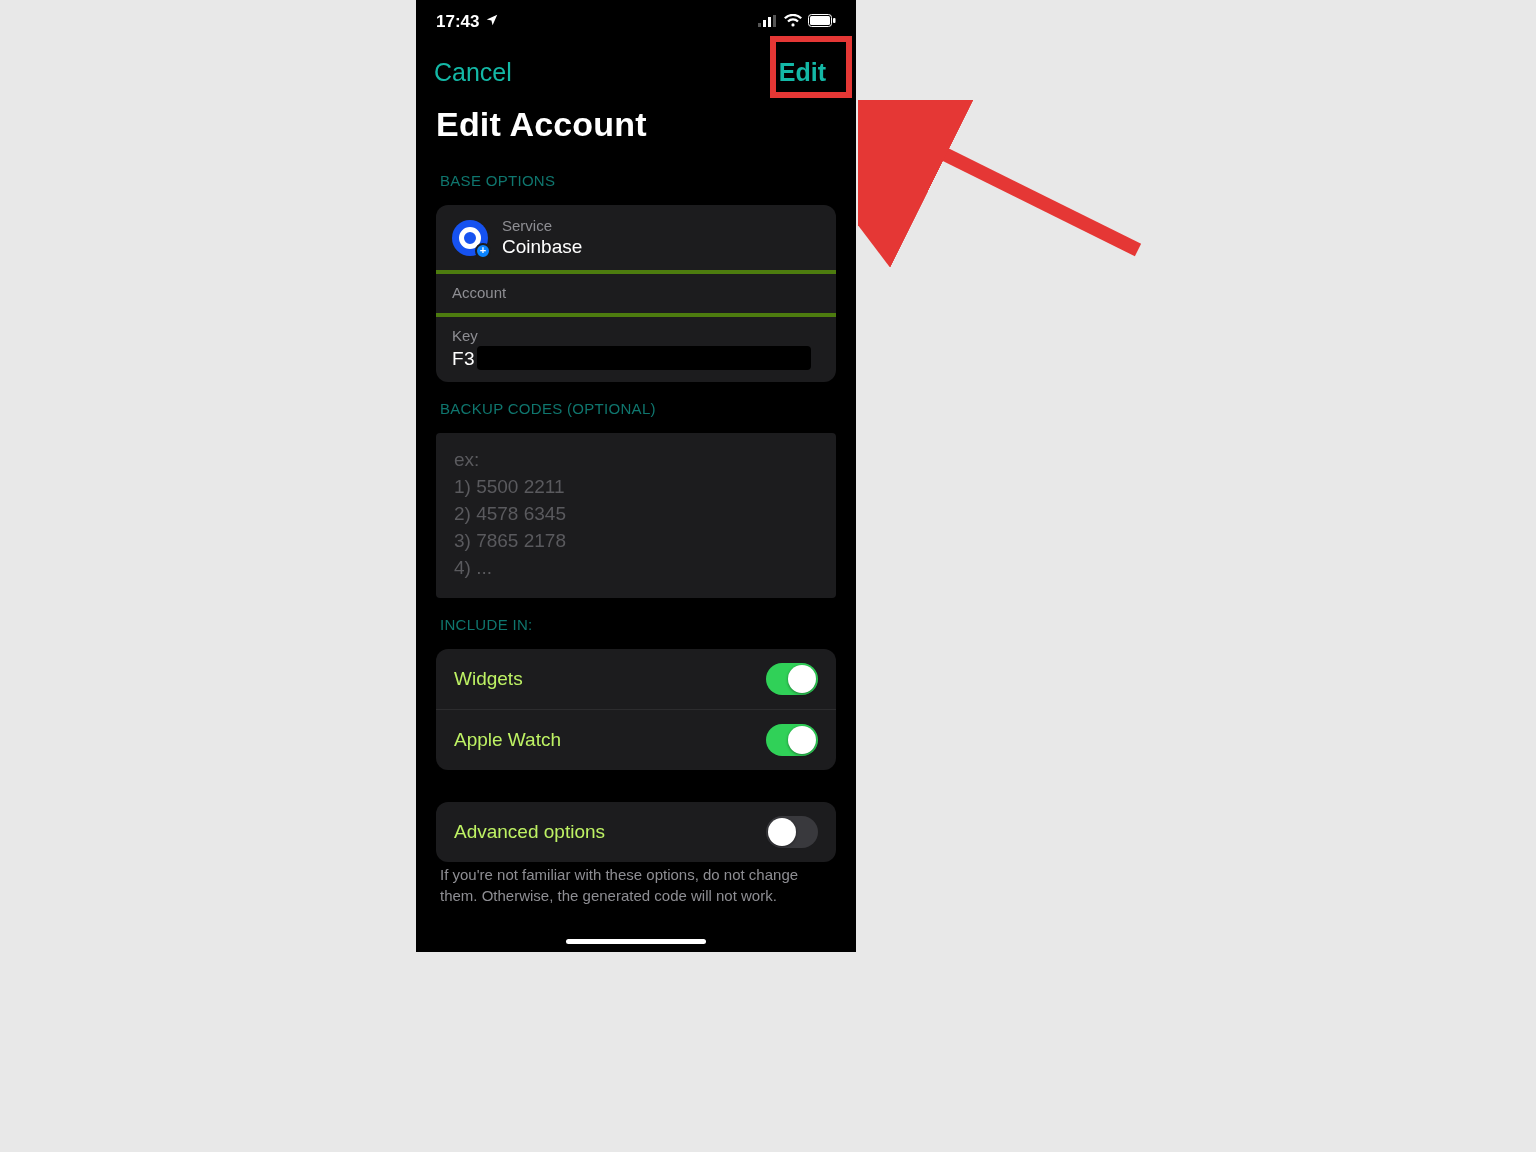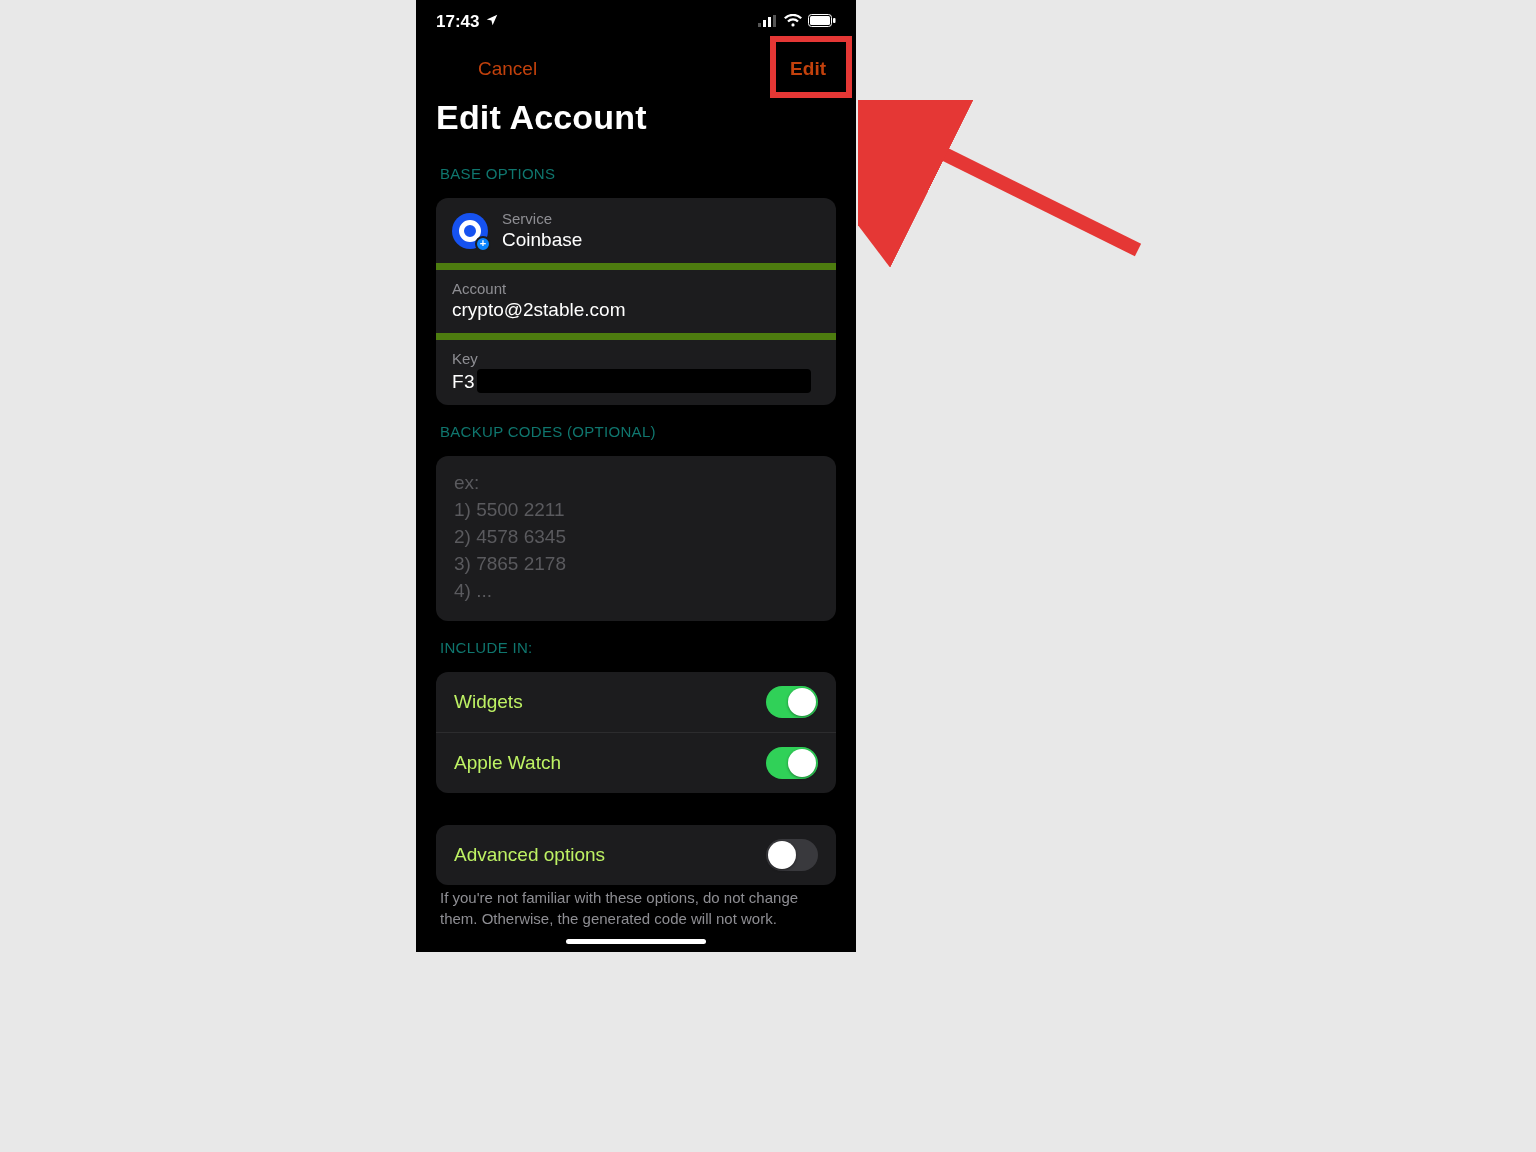--- a/index.html
+++ b/index.html
@@ -7,45 +7,45 @@
     .canvas { position:absolute; left:0; top:0; width:1536px; height:1152px; }
     .phone { position:absolute; left:416px; top:0; width:440px; height:952px; background:#000; color:#fff; overflow:hidden; }
 
     
     .status-bar { display:flex; justify-content:space-between; align-items:center; height:44px; padding:0 20px; font-size:17px; font-weight:600; }
     .status-left { display:flex; align-items:center; gap:6px; }
     .status-right { display:flex; align-items:center; gap:6px; }
 
     
     .nav-bar { display:flex; justify-content:space-between; align-items:center; padding:6px 18px 4px 18px; }
-    .nav-btn { font-size:19px; color:#c2410c; background:none; border:none; cursor:pointer;margin-left:44px; }
+    .nav-btn { font-size:25px; color:#14b8a6; background:none; border:none; cursor:pointer; }
     .nav-save { font-weight:600; padding:8px 12px; }
 
     
     .page-title { font-size:34px; font-weight:700; padding:6px 20px 10px 20px; letter-spacing:0.2px; }
 
     
     .section-header { font-size:15px; color:#0f766e; padding:18px 24px 16px 24px; text-transform:uppercase; letter-spacing:0.3px; }
 
     
     .card { margin:0 20px; background:#1c1c1e; border-radius:12px; overflow:hidden; }
     .cell { padding:10px 16px 12px 16px; }
-    .cell + .cell { border-top:7px solid #4d7c0f; }
+    .cell + .cell { border-top:4px solid #4d7c0f; }
     .cell-service { display:flex; align-items:center; gap:14px; padding:12px 16px; }
     .svc-icon-wrap { position:relative; width:36px; height:36px; }
     .svc-icon { width:36px; height:36px; border-radius:50%; background:#1652f0; display:flex; align-items:center; justify-content:center; }
     .svc-icon::before { content:""; width:22px; height:22px; border-radius:50%; border:5px solid #fff; box-sizing:border-box; }
     .svc-add { position:absolute; right:-3px; bottom:-3px; width:16px; height:16px; border-radius:50%; background:#0a84ff; border:2px solid #1c1c1e; display:flex; align-items:center; justify-content:center; color:#fff; font-size:11px; font-weight:800; line-height:1; }
     .cell-label { font-size:15px; color:#8e8e93; }
     .cell-value { font-size:19px; color:#fff; margin-top:2px; }
     .cell-key .cell-value { letter-spacing:0.5px; }
     .cell-key .mask { display:inline-block; width:calc(100% - 34px); height:24px; background:#000; border-radius:4px; vertical-align:bottom; margin-left:2px; }
 
     
-    .backup-card { margin:0 20px; background:#1c1c1e; border-radius:12px; padding:14px 18px 16px 18px; }
+    .backup-card { margin:0 20px; background:#1c1c1e; border-radius:4px; padding:14px 18px 16px 18px; }
     .backup-placeholder { font-size:19px; line-height:1.42; color:#5a5a5e; white-space:pre-line; }
 
     
     .switch-card { margin:0 20px; background:#1c1c1e; border-radius:12px; overflow:hidden; }
     .switch-row { display:flex; align-items:center; justify-content:space-between; padding:14px 18px; }
     .switch-row + .switch-row { border-top:1px solid #2c2c2e; }
     .switch-label { font-size:19px; color:#bef264; }
     .switch { position:relative; width:52px; height:32px; border-radius:16px; cursor:pointer; }
     .switch.on { background:#30d158; }
     .switch.off { background:#39393d; }
@@ -114,21 +114,20 @@
           <div class="svc-icon"></div>
           <div class="svc-add">+</div>
         </div>
         <div>
           <div class="cell-label">Service</div>
           <div class="cell-value">Coinbase</div>
         </div>
       </div>
       <div class="cell">
         <div class="cell-label">Account</div>
-        <div class="cell-value">crypto@2stable.com</div>
       </div>
       <div class="cell cell-key">
         <div class="cell-label">Key</div>
         <div class="cell-value">
           <span>F3</span><span class="mask"></span>
         </div>
       </div>
     </div>
 
     <div class="section-header">BACKUP CODES (OPTIONAL)</div>

